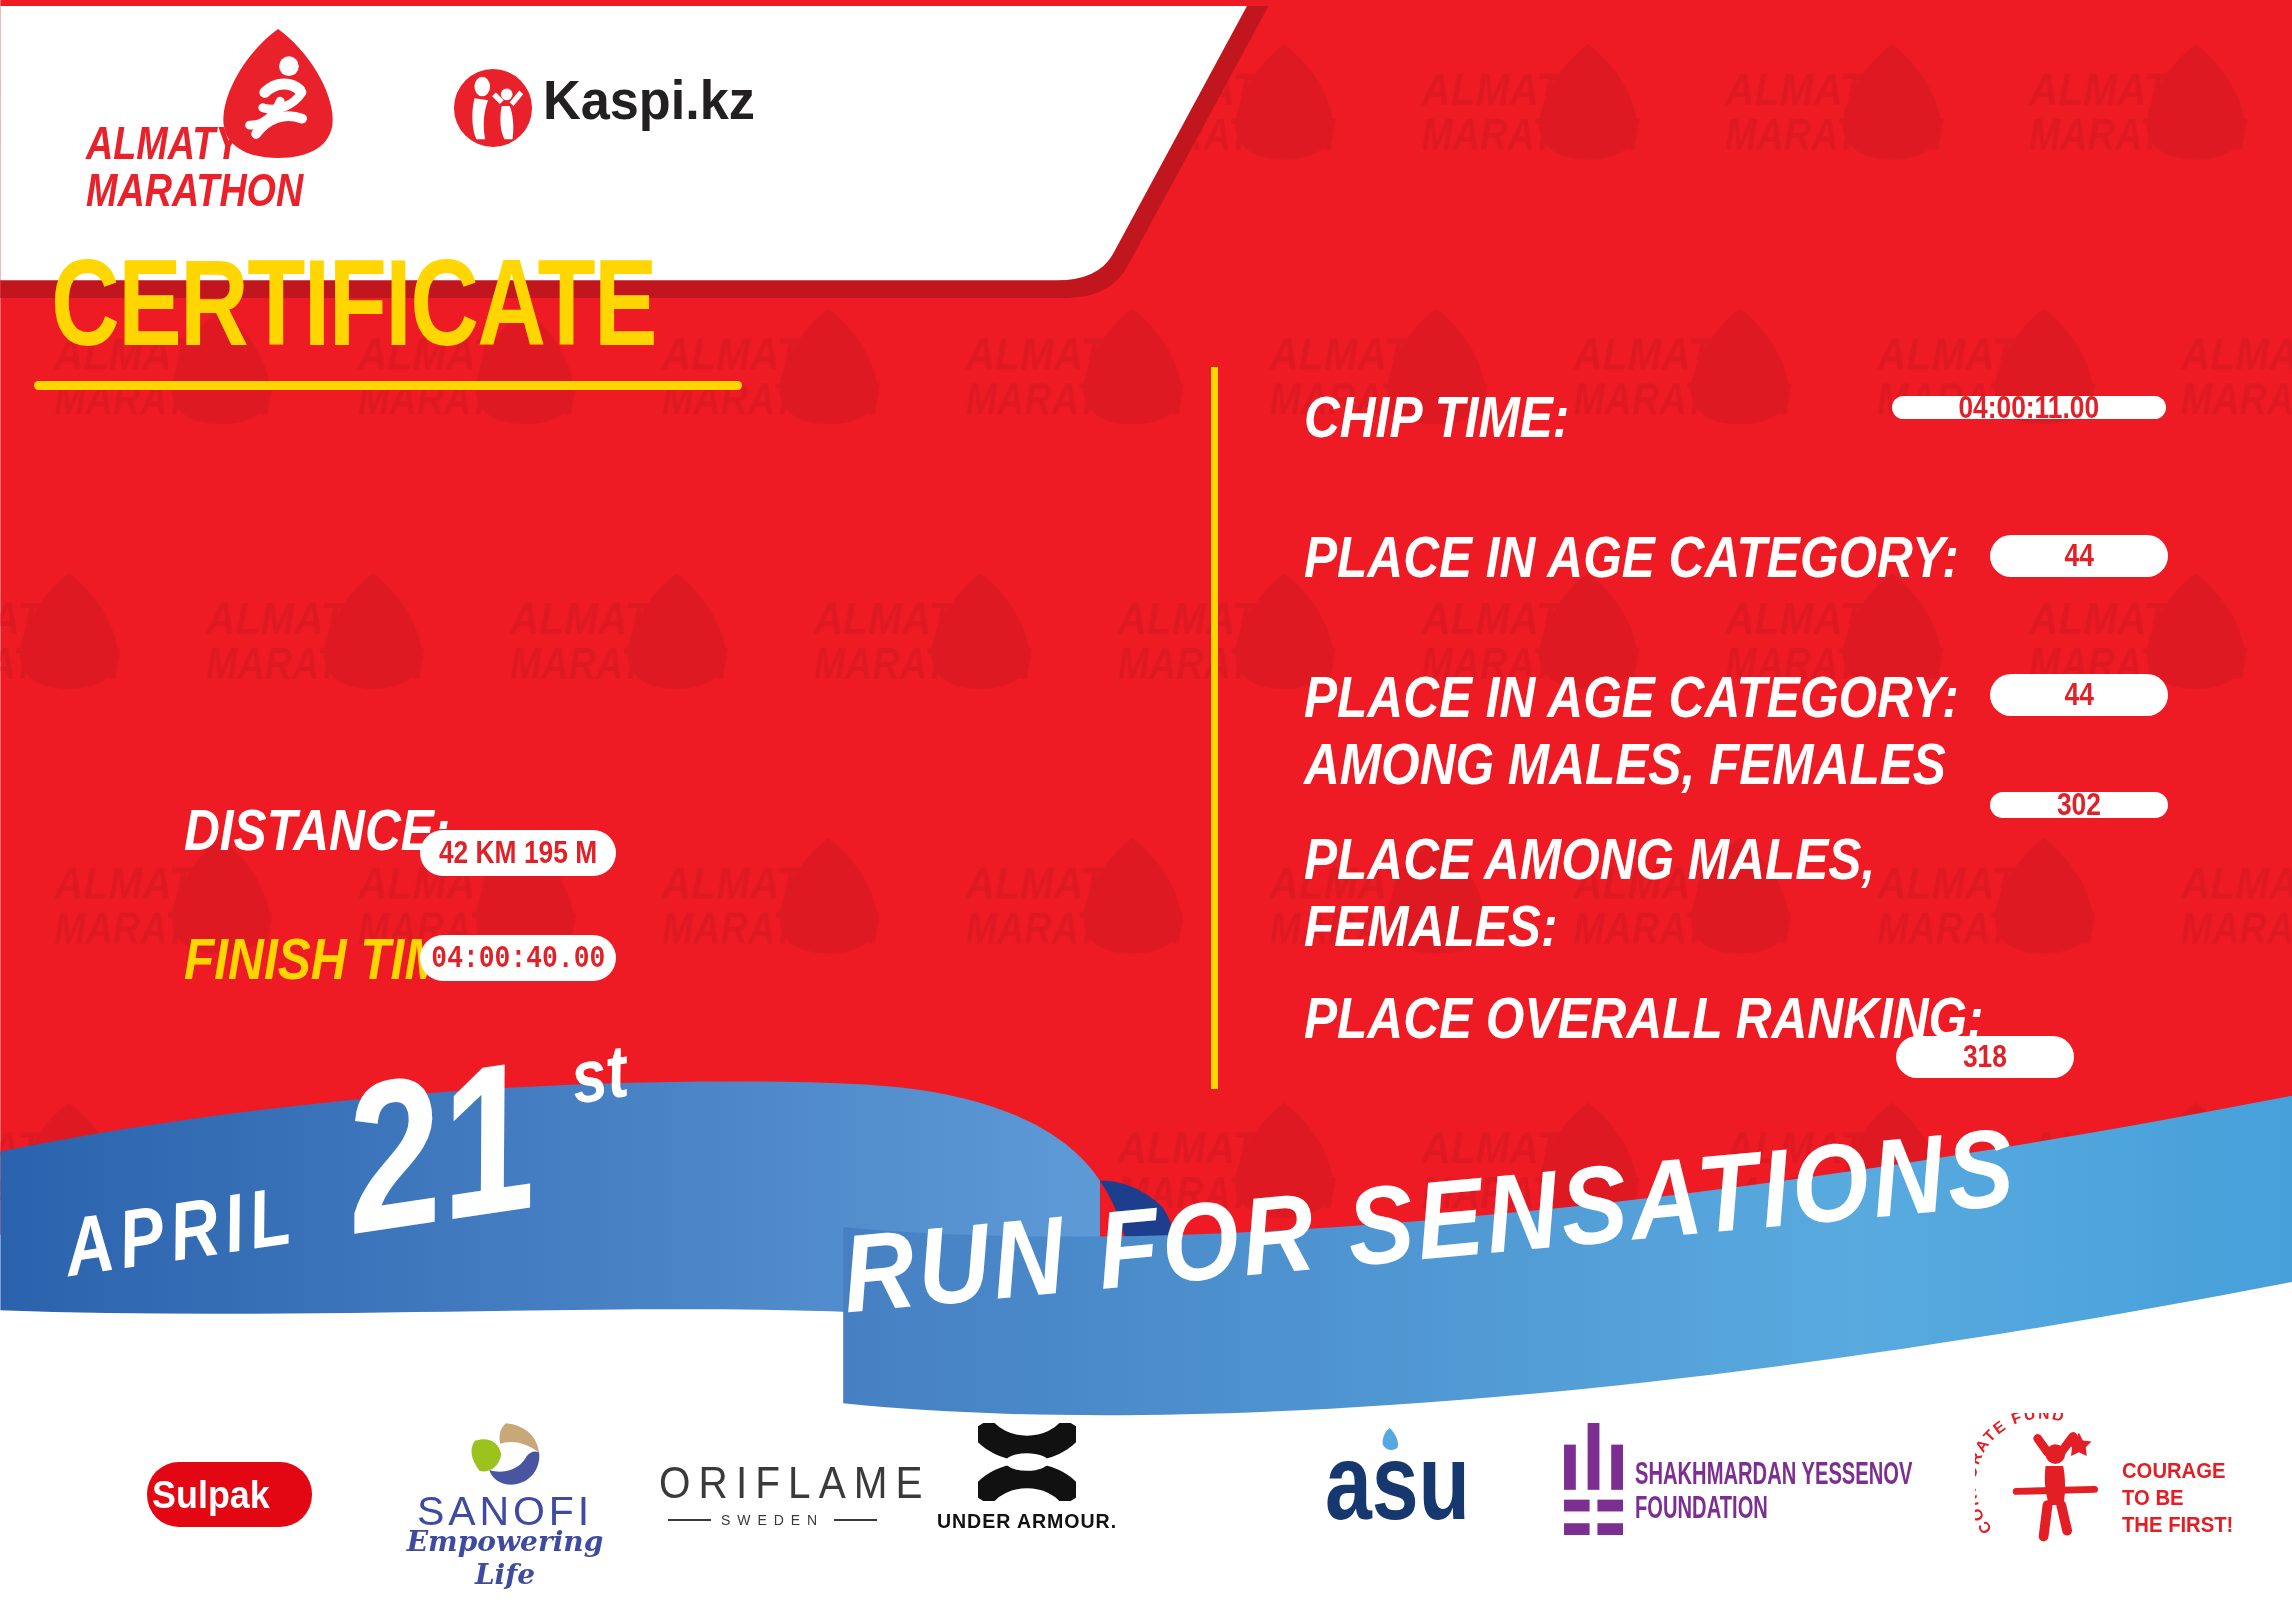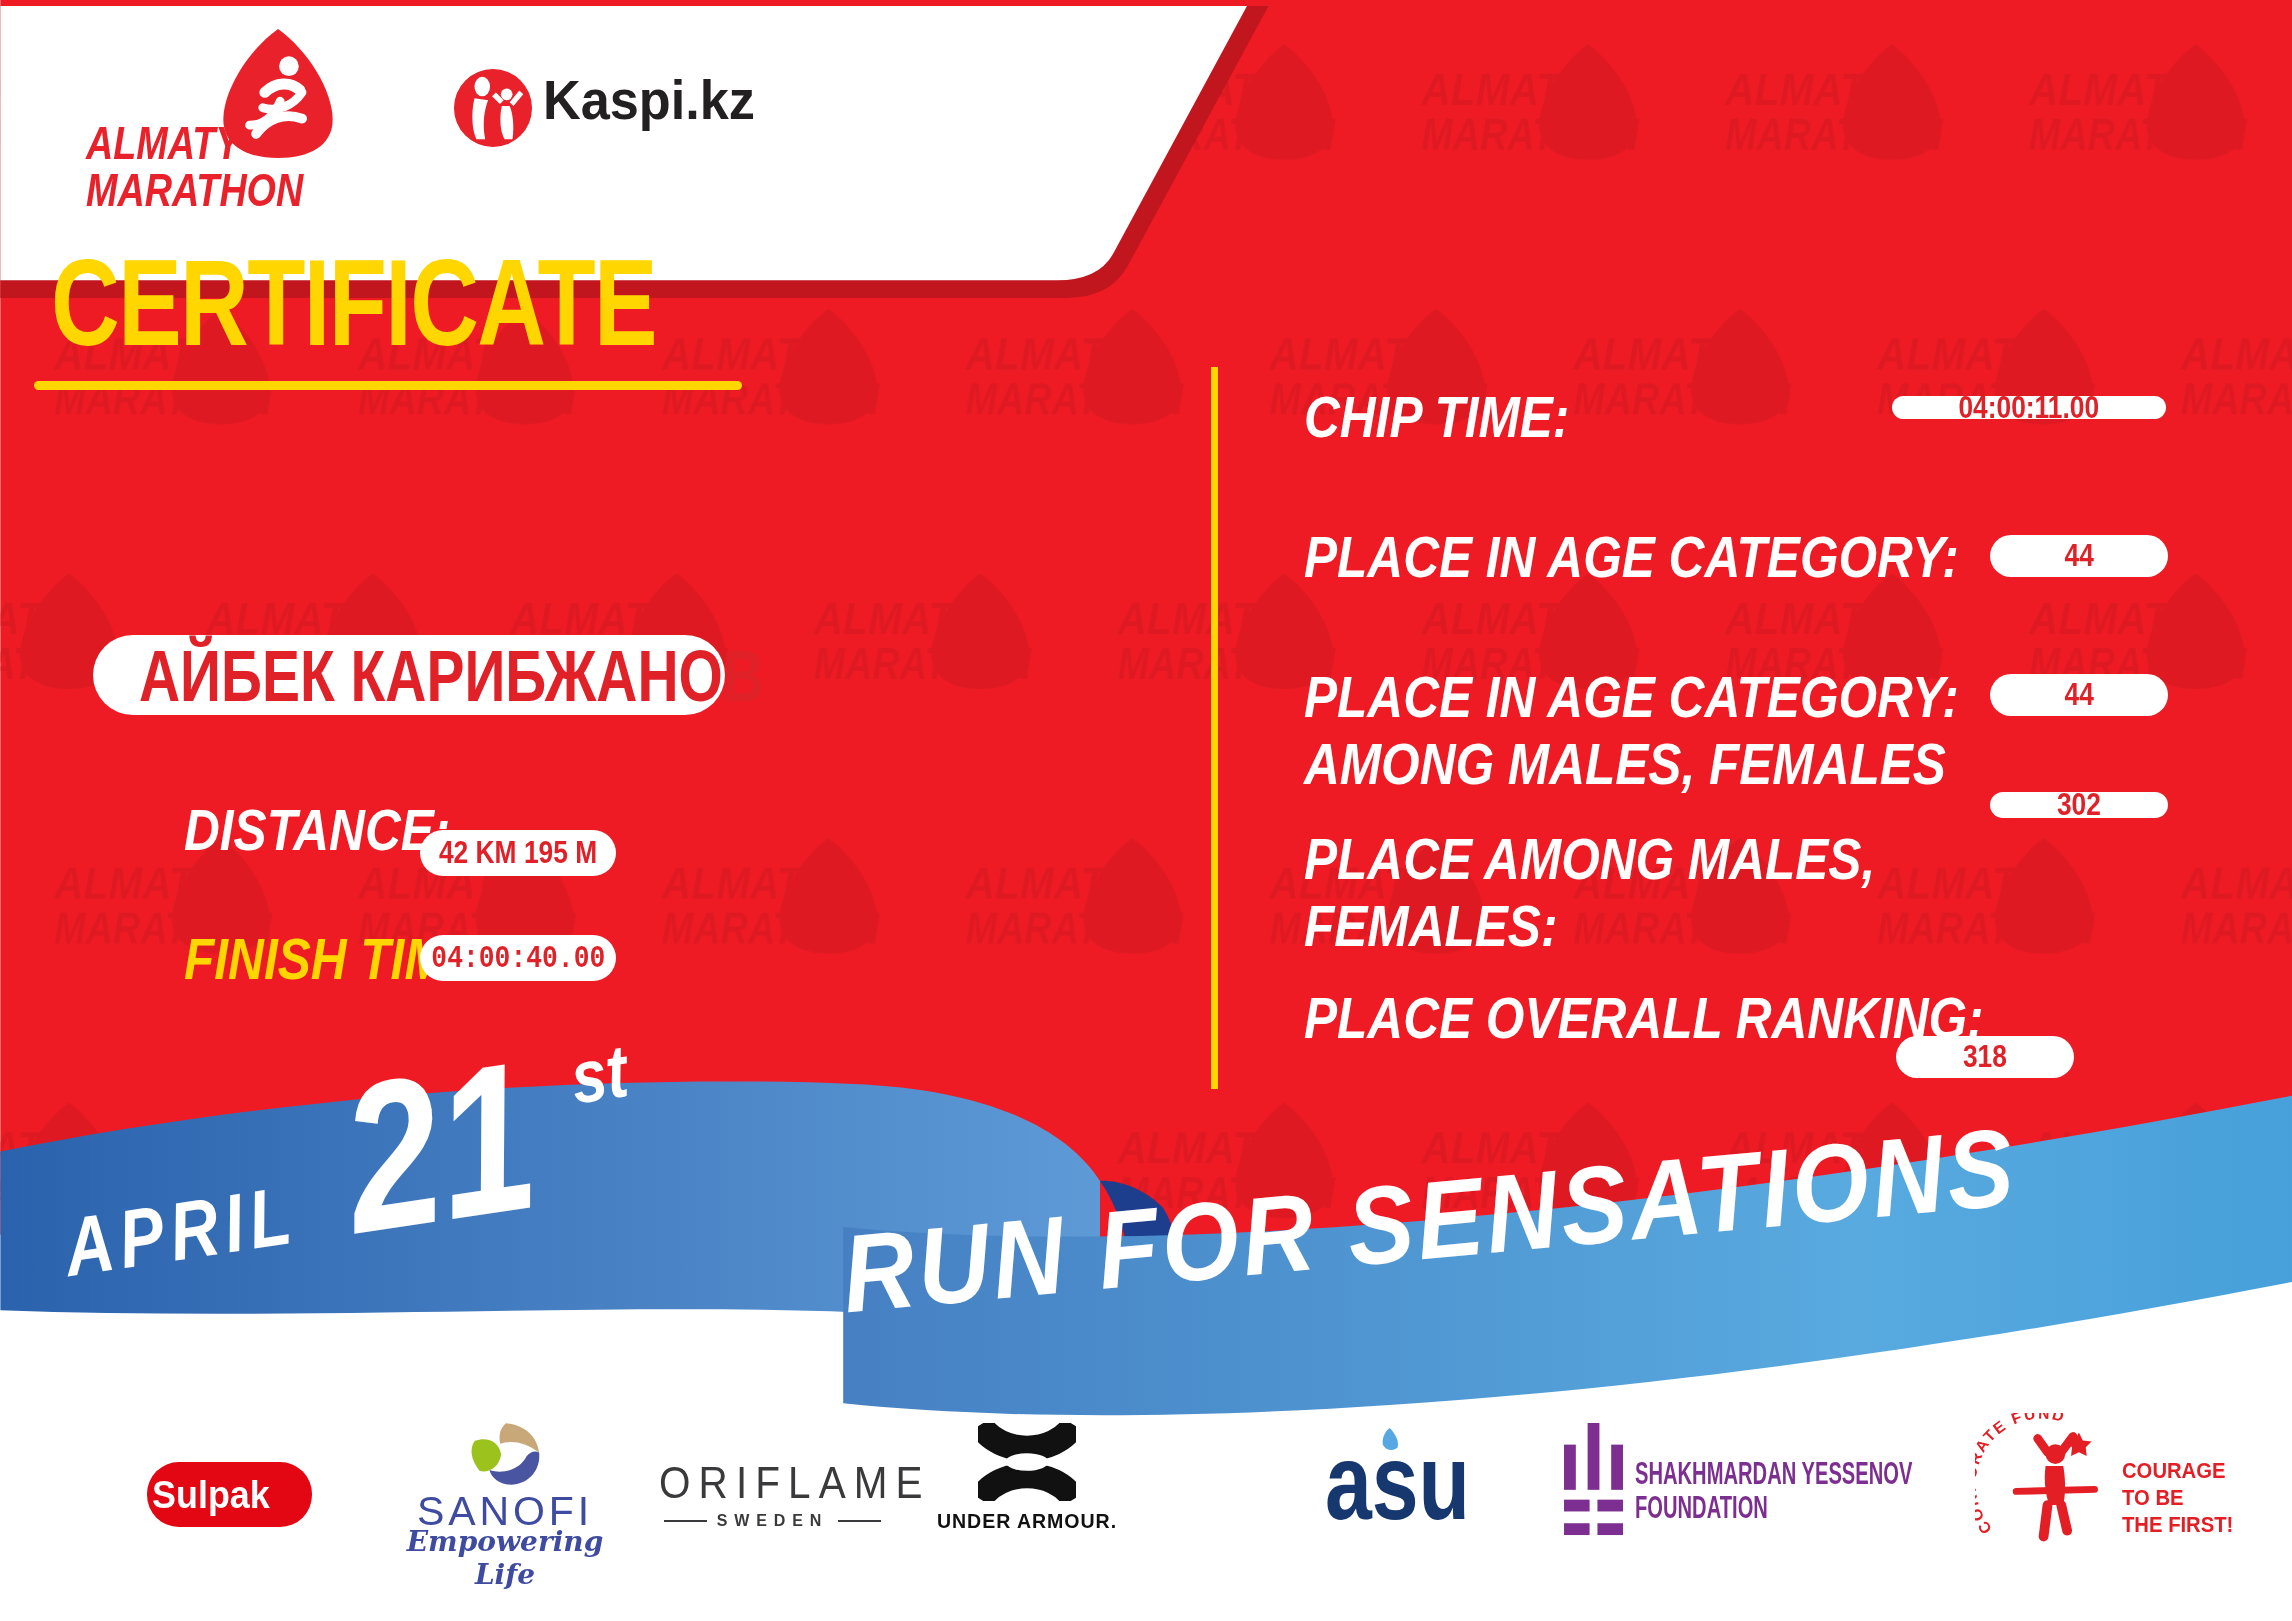--- a/index.html
+++ b/index.html
@@ -56,21 +56,21 @@
                color:#3F4BA0;font-size:41px;font-weight:500;letter-spacing:3.9px;}
   .sanofi-tag{position:absolute;left:397px;top:1525px;width:216px;text-align:center;
               color:#3F4BA0;font-size:28px;font-style:italic;font-weight:700;
               font-family:"DejaVu Serif",serif;}
   .oriflame-name{position:absolute;left:659px;top:1458px;width:245px;text-align:center;
                  color:#3A3A3C;font-size:44px;font-weight:500;letter-spacing:8.8px;
                  transform:scaleX(.92);transform-origin:left top;}
   .oriflame-sub{position:absolute;left:659px;top:1512px;width:227px;display:flex;
                 align-items:center;justify-content:center;gap:9.8px;color:#3A3A3C;}
   .oriflame-sub .rule{flex:0 0 43px;height:2.9px;background:#3A3A3C;}
-  .oriflame-sub .txt{font-size:16px;letter-spacing:6.9px;font-weight:700;text-align:center;}
+  .oriflame-sub .txt{font-size:14px;letter-spacing:6.9px;font-weight:400;text-align:center;}
   .ua-word{position:absolute;left:929px;top:1509px;width:196px;text-align:center;color:#111;
            font-weight:800;font-size:20.6px;letter-spacing:1px;transform:scaleX(.95);}
   .yes-text{position:absolute;left:1635px;top:1457px;color:#7C2E91;font-weight:800;
             font-size:32px;line-height:1.05;white-space:nowrap;transform:scaleX(.63);
             transform-origin:left top;}
   .courage-text{position:absolute;left:2122px;top:1457px;color:#E31E24;font-weight:700;
                 font-size:22.5px;line-height:1.2;transform:scaleX(.9);transform-origin:left top;}
 </style>
 </head>
 <body>
@@ -130,23 +130,20 @@
       <path d="M48,38 L40,30 L44,26 L52,34 Z"></path>
       <path d="M58,36 L68,24 L72,28 L62,40 Z"></path>
       <path d="M50,40 C47,54 49,68 53,74 L61,74 C63,60 61,46 58,40 Z"></path>
     </g>
   </svg>
   <div class="kaspi-word" style="left:543px;top:73px;">Kaspi.kz</div>
 
   <div class="cert-title">CERTIFICATE</div>
   <div class="cert-underline"></div>
 
-  <div class="name-pill">
-    <span class="name-text">АЙБЕК КАРИБЖАНОВ</span>
-  </div>
 
   <div class="lbl" style="left:184px;top:797px;">DISTANCE:</div>
   <div class="pill" style="left:420px;top:806px;width:196px;height:46px;margin-top:24px;">
     <span class="val">42 KM 195 M</span>
   </div>
 
   <div class="lbl yellow" style="left:184px;top:926px;">FINISH TIME:</div>
   <div class="pill" style="left:420px;top:935px;width:196px;height:46px;font-family:Liberation Mono, monospace;">
     <span class="val">04:00:40.00</span>
   </div>

